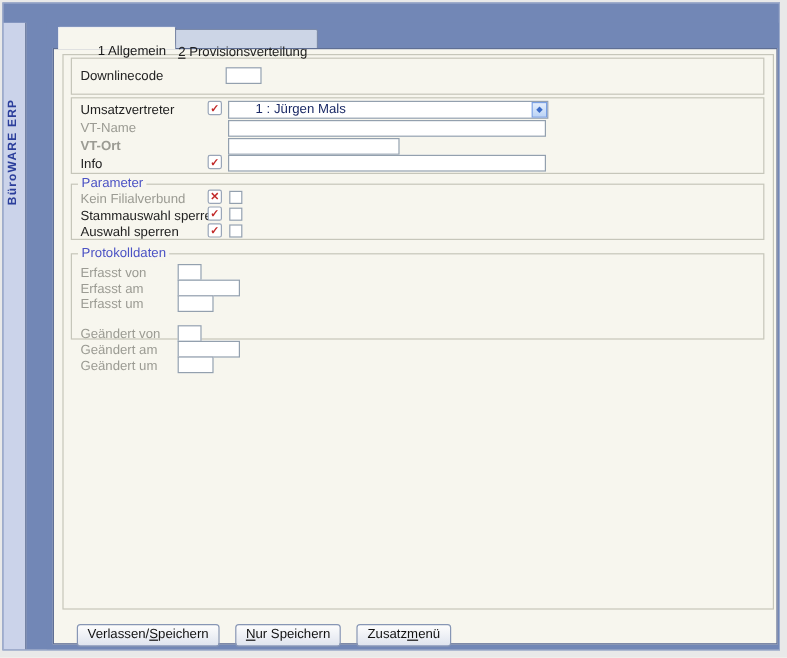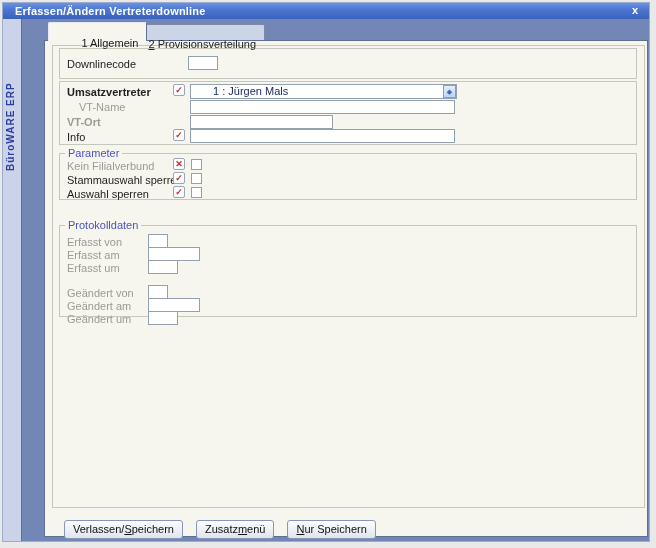--- a/index.html
+++ b/index.html
@@ -36,21 +36,21 @@
 
   .outer-panel { position:absolute; left:7px; top:4px; width:593px; height:463px; border:1px solid #c6c6ba; }
 
   .box { position:absolute; border:1px solid #c6c6ba; background:#f7f6ee; }
   .sec1 { left:14px; top:7px;  width:578px; height:31px; }
   .sec2 { left:14px; top:40px; width:578px; height:64px; }
 
   .group { position:absolute; border:1px solid #c6c6ba; }
   .group-legend { position:absolute; top:-7px; left:5px; background:#f7f6ee; padding:0 3px; color:#4b52c4; font-size:11px; }
   .group-param { left:14px; top:112px; width:578px; height:47px; }
-  .group-prot  { left:14px; top:184px; width:578px; height:92px; }
+  .group-prot  { left:14px; top:170px; width:578px; height:72px; }
   .lbl { position:absolute; font-size:11px; color:#222222; white-space:pre; }
   .lbl.dim { color:#9b9b93; }
 
   .field { position:absolute; background:#ffffff; border:1px solid #93a0ae; height:14px; font-size:11px; }
   input.field { padding:0 2px; color:#222; outline:none; }
 
   
   .combo { position:absolute; background:#ffffff; border:1px solid #93a0ae; height:15px; display:flex; align-items:center; }
   .combo-text { padding-left:22px; color:#1b2a66; font-size:11px; flex:1; line-height:13px; }
   .combo-btn { width:13px; height:13px; margin-right:0; align-self:center; background:linear-gradient(180deg,#e4eefc,#bcd4f6);
@@ -66,24 +66,20 @@
   
   .btn-row { position:absolute; left:19px; top:479px; display:flex; gap:13px;justify-content:center; }
   .btn { height:19px; padding:2px 8px 3px 8px; font-family:"Liberation Sans",sans-serif; font-size:11px; color:#111;
          background:linear-gradient(180deg,#fdfdfd,#dfe4ee); border:1px solid #8796b5; border-radius:3px; white-space:pre; }
 </style>
 </head>
 <body>
 
 <div class="window">
 
-  <div class="titlebar">
-    <span class="title">Erfassen/Ändern Vertreterdownline</span>
-    <span class="close-btn">x</span>
-  </div>
 
   <div class="body">
 
     <div class="brand-strip">
       <span class="brand-text">BüroWARE ERP</span>
     </div>
 
     <div class="main">
 
       <div class="tab active">
@@ -97,28 +93,28 @@
 
         <div class="outer-panel"></div>
 
         <div class="box sec1">
           <span class="lbl" style="left:7px; top:9px;">Downlinecode</span>
           <input class="field" style="left: 128px; top: 7px; width: 30px;" value="">
         </div>
 
         <div class="box sec2">
 
-          <span class="lbl" style="left:7px; top:4px;font-weight:bold;">Umsatzvertreter</span>
+          <span class="lbl" style="left:7px; top:4px;">Umsatzvertreter</span>
           <span class="mini-icon" style="left:113px; top:2px;">✓</span>
           <div class="combo" style="left:130px; top:2px; width:267px;">
             <span class="combo-text">1 : Jürgen Mals</span>
             <span class="combo-btn">◆</span>
           </div>
 
-          <span class="lbl dim" style="left:19px; top:19px;">VT-Name</span>
+          <span class="lbl dim" style="left:7px; top:19px;">VT-Name</span>
           <input class="field" style="left: 130px; top: 18px; width: 265px;" value="">
 
           <span class="lbl dim" style="left:7px; top:34px;font-weight:bold;">VT-Ort</span>
           <input class="field" style="left: 130px; top: 33px; width: 143px;" value="">
 
           <span class="lbl" style="left:7px; top:49px;">Info</span>
           <span class="mini-icon" style="left:113px; top:47px;">✓</span>
           <input class="field" style="left: 130px; top: 47px; width: 265px;" value="">
         </div>
 
@@ -155,20 +151,20 @@
 
           <span class="lbl dim" style="left:7px; top:74px;text-align:center;">Geändert am</span>
           <input class="field" style="left: 88px; top: 72px; width: 52px;" value="">
 
           <span class="lbl dim" style="left:7px; top:87px;">Geändert um</span>
           <input class="field" style="left: 88px; top: 85px; width: 30px;" value="">
         </div>
 
         <div class="btn-row">
           <button class="btn"><span>Verlassen/</span><span class="accel">S</span><span>peichern</span></button>
+          <button class="btn"><span></span><span class="accel">N</span><span>ur Speichern</span></button>
           <button class="btn"><span>Zusatz</span><span class="accel">m</span><span>enü</span></button>
-          <button class="btn"><span></span><span class="accel">N</span><span>ur Speichern</span></button>
         </div>
 
       </div>
     </div>
   </div>
 </div>
 
 </body></html>

